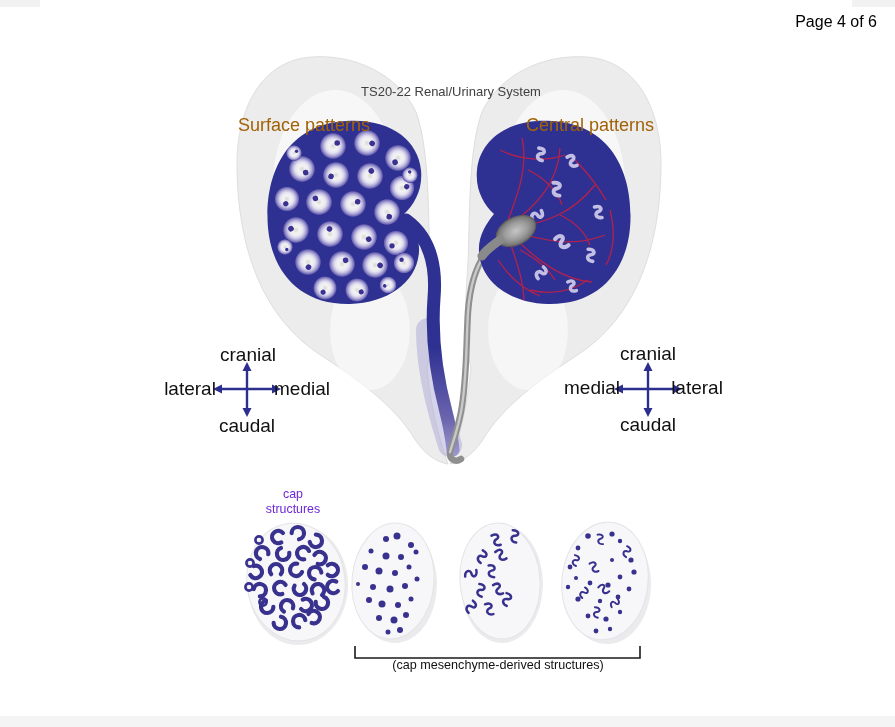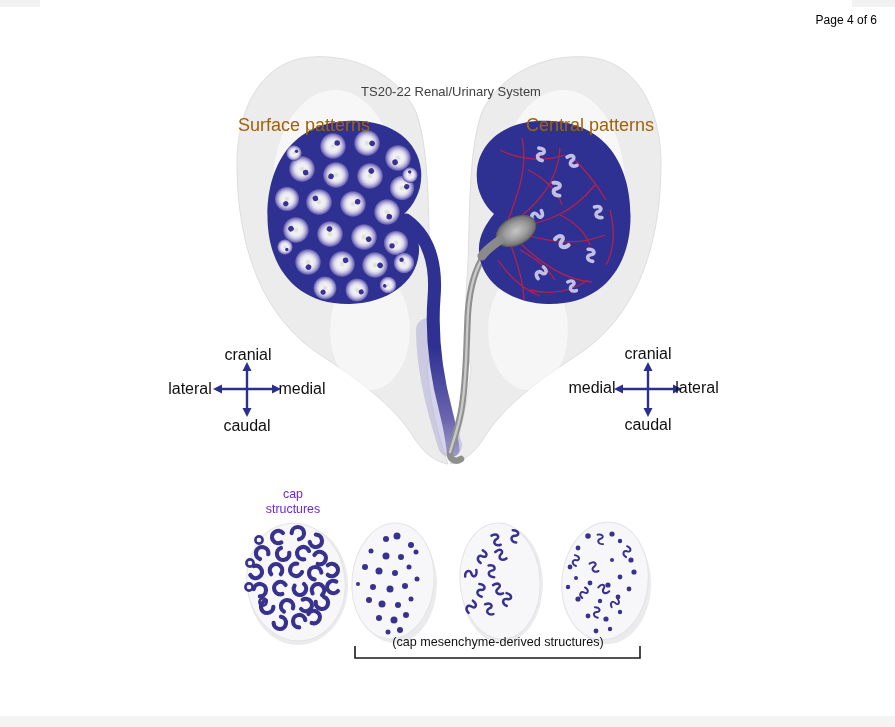--- a/index.html
+++ b/index.html
@@ -1,23 +1,23 @@
 <!DOCTYPE html>
 <html><head>
 <meta charset="utf-8">
 <style>
   html,body{margin:0;padding:0;background:#fff;}
   #stage{position:relative;width:895px;height:727px;background:#ffffff;overflow:hidden;
          font-family:"Liberation Sans","DejaVu Sans",sans-serif;color:#111;}
   .abs{position:absolute;}
   .ctr{transform:translate(-50%,-50%);white-space:nowrap;}
   .lbl{font-size:18px;color:#a16207;margin-top:15px;}
-  .compass-lbl{font-size:16px;color:#101010;}
+  .compass-lbl{font-size:19px;color:#101010;}
   .oval-lbl{font-size:12.4px;line-height:15px;text-align:center;transform:translateX(-50%);white-space:nowrap;color:#6d28d9;}
-  .page-ind{font-size:12px;color:#000;}
+  .page-ind{font-size:16px;color:#000;}
   .title{font-size:13px;color:#404040;margin-top:24px;}
   .bracket-lbl{font-size:12.6px;color:#111;}
   svg{display:block;}
 </style>
 </head>
 <body>
 
 <div id="stage">
 
   <svg class="abs" style="left:0;top:0;" width="895" height="727" viewBox="0 0 895 727">
@@ -303,14 +303,14 @@
   <div class="abs ctr compass-lbl" style="left:648px;top:354px;">cranial</div>
   <div class="abs ctr compass-lbl" style="left:648px;top:425px;">caudal</div>
   <div class="abs ctr compass-lbl" style="left:592px;top:388px;">medial</div>
   <div class="abs ctr compass-lbl" style="left:697px;top:388px;">lateral</div>
 
   <div class="abs oval-lbl" style="left:293px;top:487px;">
     <div>cap</div>
     <div>structures</div>
   </div>
 
-  <div class="abs ctr bracket-lbl" style="left:498px;top:642px;">(cap mesenchyme-derived structures)</div>
+  <div class="abs ctr bracket-lbl" style="left:498px;top:665px;">(cap mesenchyme-derived structures)</div>
 </div>
 
 </body></html>

